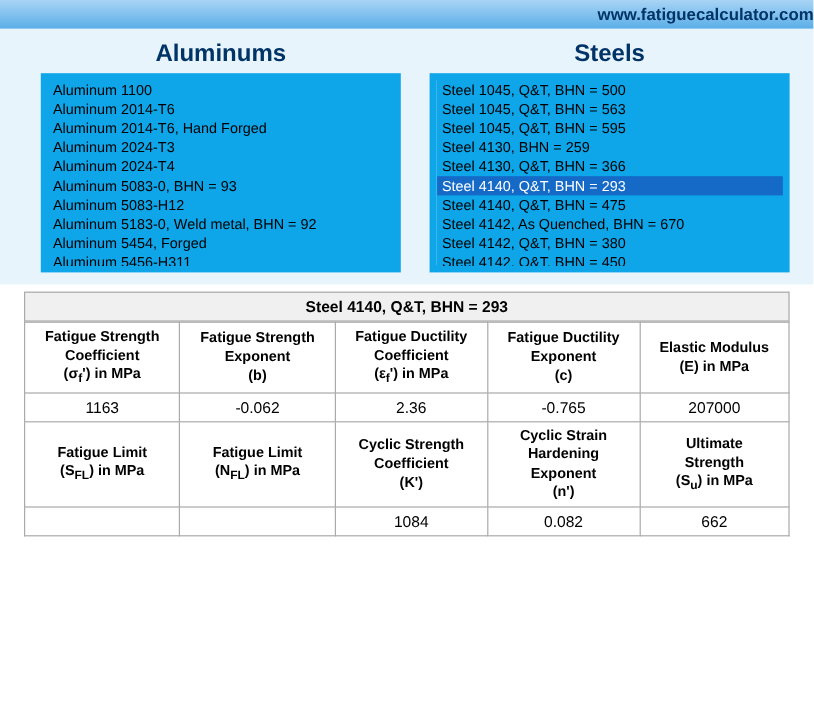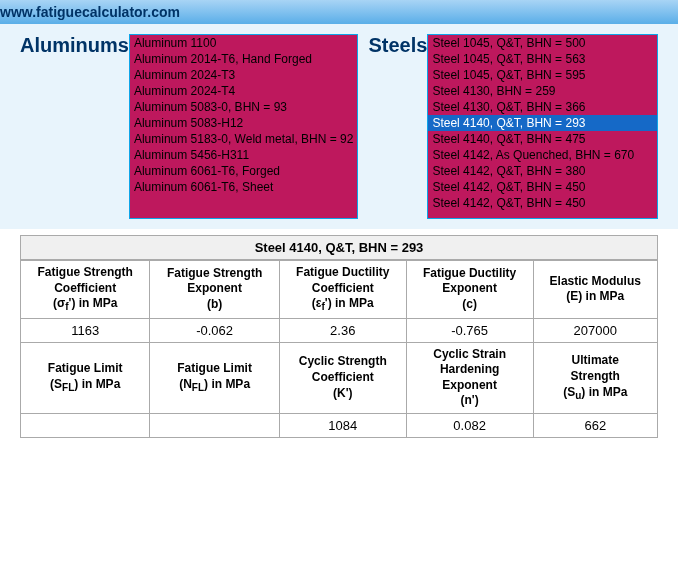--- a/index.html
+++ b/index.html
@@ -8,54 +8,56 @@
       height: 588px;
       font-family: Arial, sans-serif;
       font-size: 13px;
       background: #fff;
       overflow: hidden;
     }
 
     
     #header {
       background: linear-gradient(to bottom, #a8d4f5, #5aaee8);
-      text-align: left;
+      text-align: right;
       padding: 4px 0;
       font-size: 14px;
       font-weight: bold;
       color: #003366;
     }
 
     
     #lists-container {
       display: flex;
       width: 100%;
       background: #e8f4fc;
       padding: 10px 20px;
       gap: 10px;
     }
 
     .list-section {
       flex: 1;
       display: flex;
-      align-items: flex-start;
+      flex-direction: column;
+      align-items: center;
+      margin-left: 14px;
     }
 
     .list-section h2 {
       font-size: 20px;
       font-weight: bold;
       color: #003366;
       margin-bottom: 4px;
     }
 
     .list-box {
       width: 100%;
-      height: 185px;
-      border: 1px solid #0ea5e9;
-      background: #be185d;
+      height: 166px;
+      border: 6px solid #0ea5e9;
+      background: #0ea5e9;
       overflow-y: scroll;
       font-size: 12px;
     }
 
     .list-item {
       padding: 1px 4px;
       cursor: pointer;
       white-space: nowrap;
     }
 
@@ -113,26 +115,28 @@
 
 <div id="header">
   <span>www.fatiguecalculator.com</span>
 </div>
 
 <div id="lists-container">
   <div class="list-section">
     <h2>Aluminums</h2>
     <div class="list-box" id="aluminums-list">
         <div class="list-item">Aluminum 1100</div>
+        <div class="list-item">Aluminum 2014-T6</div>
         <div class="list-item">Aluminum 2014-T6, Hand Forged</div>
         <div class="list-item">Aluminum 2024-T3</div>
         <div class="list-item">Aluminum 2024-T4</div>
         <div class="list-item">Aluminum 5083-0, BHN = 93</div>
         <div class="list-item">Aluminum 5083-H12</div>
         <div class="list-item">Aluminum 5183-0, Weld metal, BHN = 92</div>
+        <div class="list-item">Aluminum 5454, Forged</div>
         <div class="list-item">Aluminum 5456-H311</div>
         <div class="list-item">Aluminum 6061-T6, Forged</div>
         <div class="list-item">Aluminum 6061-T6, Sheet</div>
       </div>
   </div>
   <div class="list-section">
     <h2>Steels</h2>
     <div class="list-box" id="steels-list">
         <div class="list-item">Steel 1045, Q&amp;T, BHN = 500</div>
         <div class="list-item">Steel 1045, Q&amp;T, BHN = 563</div>

